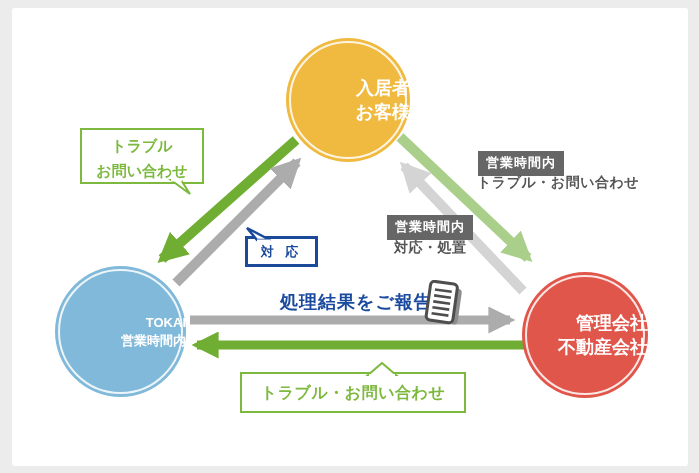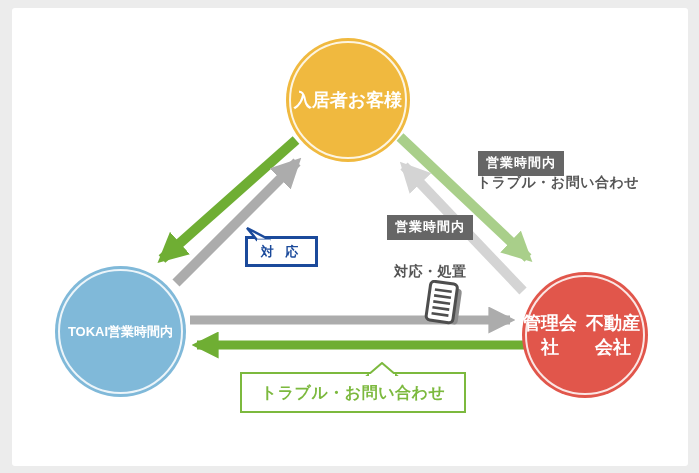--- a/index.html
+++ b/index.html
@@ -8,39 +8,39 @@
   .card{position:absolute;left:12px;top:8px;width:676px;height:458px;background:#fff;border-radius:3px;}
   svg.arrows{position:absolute;left:0;top:0;}
   .a-green{stroke:var(--arrow-green);}
   .a-gray{stroke:var(--arrow-gray);}
   .a-lgreen{stroke:var(--arrow-light-green);}
   .a-lgray{stroke:var(--arrow-light-gray);}
   .mf-green{fill:var(--arrow-green);}
   .mf-gray{fill:var(--arrow-gray);}
   .mf-lgreen{fill:var(--arrow-light-green);}
   .mf-lgray{fill:var(--arrow-light-gray);}
-  .node{position:absolute;border-radius:50%;display:flex;flex-direction:row;align-items:center;justify-content:center;color:#fff;font-weight:bold;text-align:center;}
+  .node{position:absolute;border-radius:50%;display:flex;flex-direction:column;align-items:flex-end;justify-content:center;color:#fff;font-weight:bold;text-align:center;}
   .node::after{content:"";position:absolute;inset:3px;border:2px solid rgba(255,255,255,.85);border-radius:50%;}
   .node span{position:relative;z-index:2;line-height:1.35;}
   .node-resident{left:286px;top:38px;width:124px;height:124px;background:var(--node-yellow);font-size:18px;}
   .node-tokai{left:55px;top:266px;width:131px;height:131px;background:var(--node-blue);font-size:13px;}
   .node-realestate{left:522px;top:272px;width:126px;height:126px;background:var(--node-red);font-size:18px;}
   .bubble{position:absolute;background:#fff;box-sizing:border-box;text-align:center;font-weight:bold;}
   .bubble-left{left:80px;top:128px;width:124px;height:56px;border:2px solid var(--bubble-green);color:var(--bubble-green);font-size:15px;line-height:1.65;padding-top:4px;}
   .bubble-left svg{position:absolute;right:8px;bottom:-14px;}
   .bubble-response{left:245px;top:236px;width:73px;height:31px;border:3px solid var(--bubble-navy);color:var(--bubble-navy);font-size:13px;line-height:25px;letter-spacing:4px;}
   .bubble-response svg{position:absolute;left:-4px;top:-13px;}
   .bubble-bottom{left:240px;top:372px;width:226px;height:41px;border:2px solid var(--bubble-green);color:var(--bubble-green);font-size:16px;line-height:37px;letter-spacing:.5px;}
   .bubble-bottom svg{position:absolute;left:123px;top:-12px;}
   .badge{position:absolute;background:var(--badge-gray);color:#fff;font-size:13px;font-weight:bold;padding:3px 8px 4px;letter-spacing:1px;}
   .badge1{left:478px;top:151px;}
   .badge2{left:387px;top:215px;}
   .side-text{position:absolute;color:var(--text-dark);font-size:14px;font-weight:bold;letter-spacing:.5px;}
   .side-text1{left:477px;top:174px;}
-  .side-text2{left:394px;top:239px;margin-top:24px;}
+  .side-text2{left:394px;top:239px;}
   .report-label{position:absolute;left:280px;top:290px;color:var(--report-blue);font-size:18px;font-weight:bold;letter-spacing:1px;}
   .report-icon{position:absolute;left:423px;top:280px;}
 </style>
 </head>
 <body>
 
 <div class="frame">
   <div class="card"></div>
 
   <svg class="arrows" width="699" height="473">
@@ -72,20 +72,28 @@
   </div>
   <div class="node node-tokai">
     <span>TOKAI</span>
     <span>営業時間内</span>
   </div>
   <div class="node node-realestate">
     <span>管理会社</span>
     <span>不動産会社</span>
   </div>
 
+  <div class="bubble bubble-left">
+    <span>トラブル</span><br>
+    <span>お問い合わせ</span>
+    <svg width="26" height="17">
+      <path d="M3,1 L22,15 L13,1 Z" fill="#ffffff" stroke="var(--bubble-green)" stroke-width="2"></path>
+      <rect x="3" y="0" width="11" height="2.5" fill="#ffffff"></rect>
+    </svg>
+  </div>
 
   <div class="bubble bubble-response">
     <span>対 応</span>
     <svg width="30" height="16">
       <path d="M3,2 L26,14 L13,14 Z" fill="#ffffff" stroke="var(--bubble-navy)" stroke-width="2.5"></path>
       <rect x="13" y="13.5" width="13" height="3" fill="#ffffff"></rect>
     </svg>
   </div>
 
   <div class="badge badge1">
@@ -95,20 +103,23 @@
     <span>トラブル・お問い合わせ</span>
   </div>
 
   <div class="badge badge2">
     <span>営業時間内</span>
   </div>
   <div class="side-text side-text2">
     <span>対応・処置</span>
   </div>
 
+  <div class="report-label">
+    <span>処理結果をご報告</span>
+  </div>
   <svg class="report-icon" width="44" height="48">
     <g transform="rotate(8 22 24)">
       <rect x="11" y="7" width="26" height="36" rx="4" fill="#8E8E8E"></rect>
       <rect x="5" y="3" width="27" height="39" rx="4" fill="#ffffff" stroke="var(--icon-gray)" stroke-width="3"></rect>
       <line x1="10" y1="11" x2="27" y2="11" stroke="var(--icon-gray)" stroke-width="2.6"></line>
       <line x1="10" y1="17" x2="27" y2="17" stroke="var(--icon-gray)" stroke-width="2.6"></line>
       <line x1="10" y1="23" x2="27" y2="23" stroke="var(--icon-gray)" stroke-width="2.6"></line>
       <line x1="10" y1="29" x2="27" y2="29" stroke="var(--icon-gray)" stroke-width="2.6"></line>
       <line x1="10" y1="35" x2="27" y2="35" stroke="var(--icon-gray)" stroke-width="2.6"></line>
     </g>

